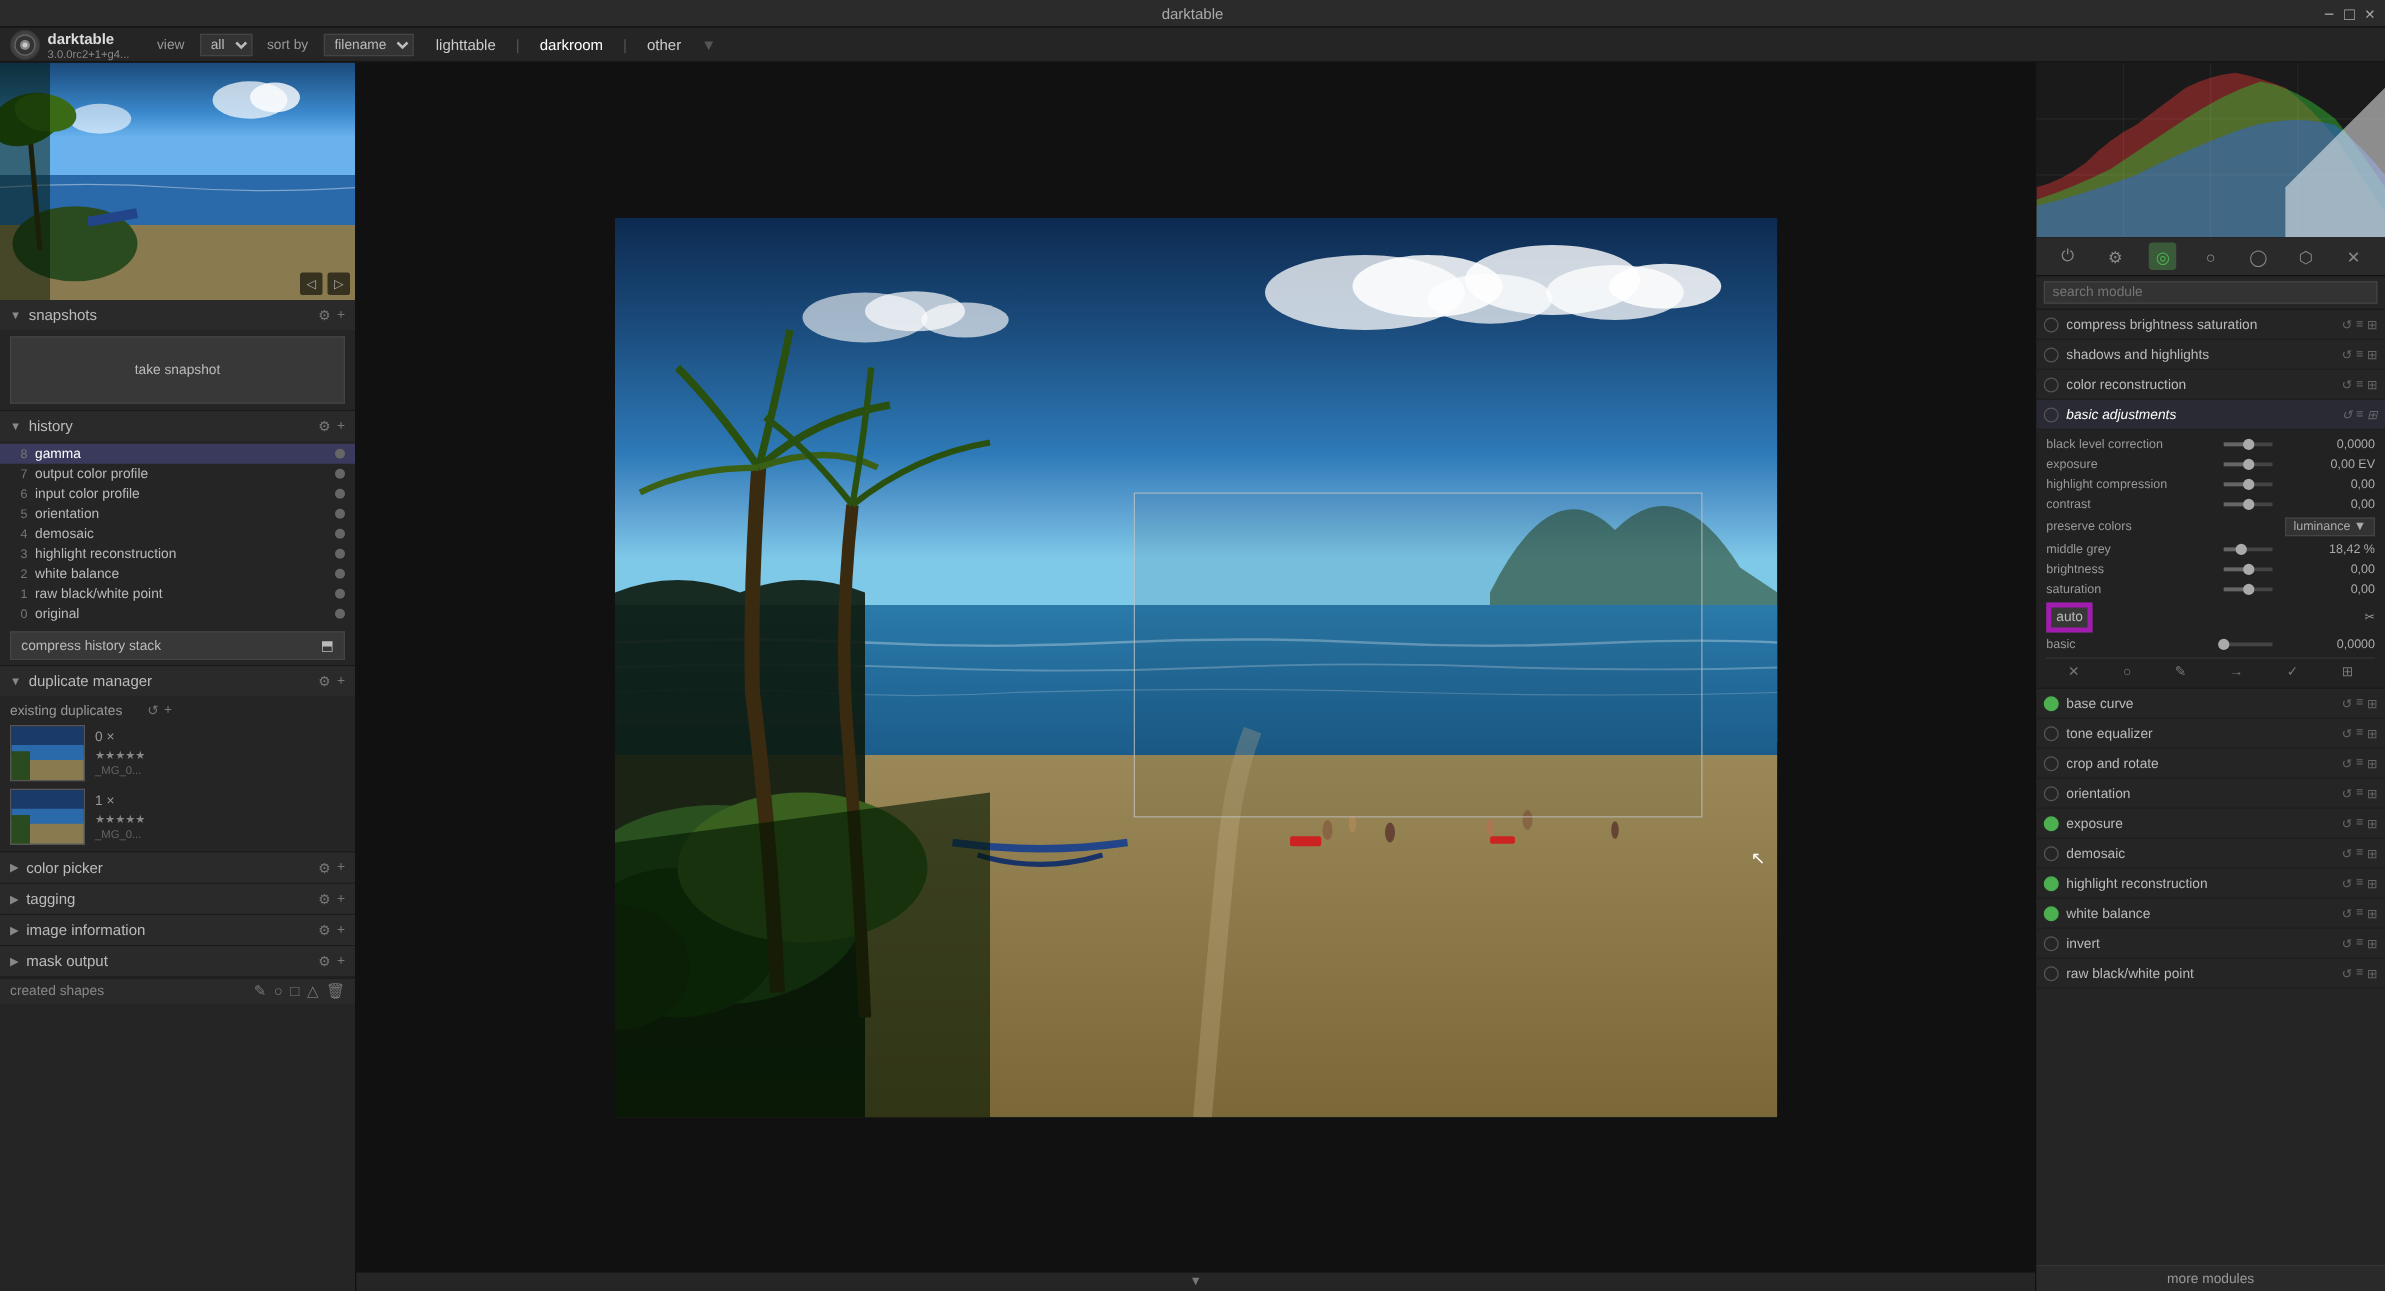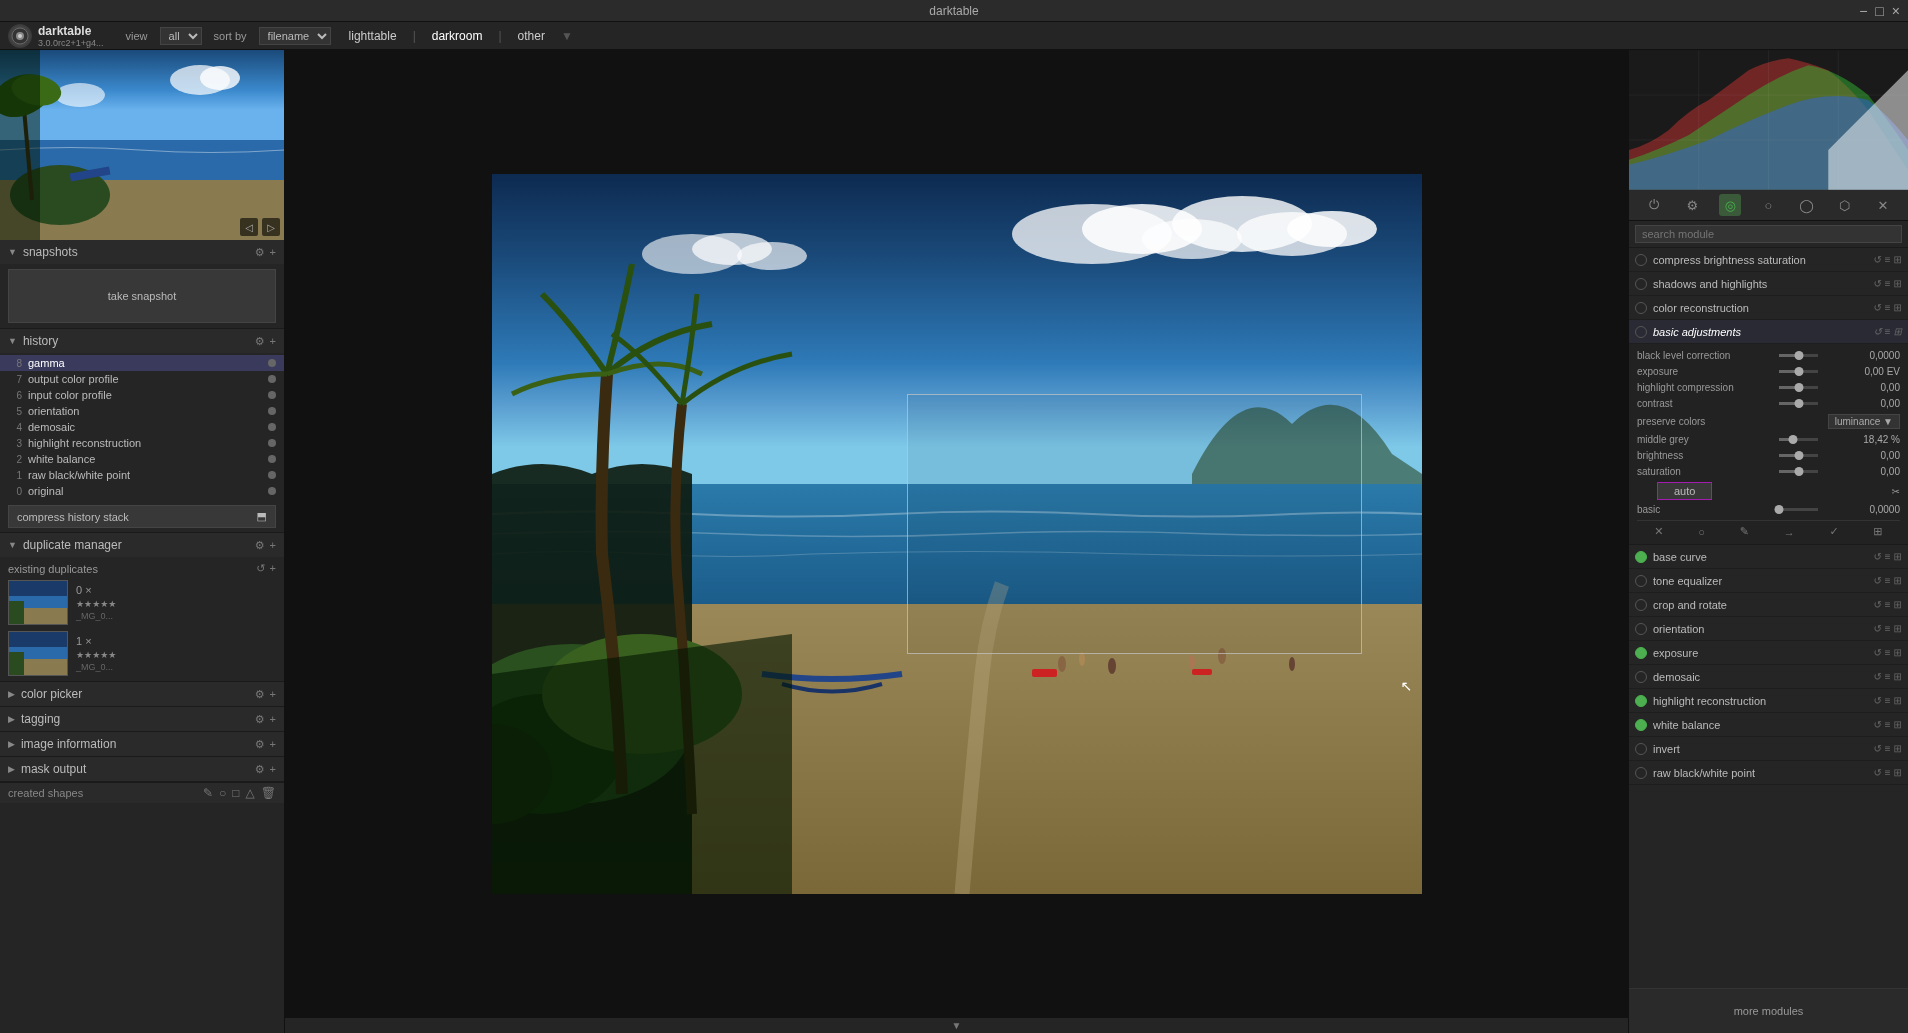--- a/index.html
+++ b/index.html
@@ -222,22 +222,23 @@
       color: #bbb;
       font-size: 11px;
     }
     
     .duplicate-content {
       padding: 5px 8px;
     }
     .dup-header-row {
       display: flex;
       align-items: center;
-      justify-content: space-between;
+      justify-content: flex-start;
       margin-bottom: 5px;
+      gap: 20px;
     }
     .dup-label { font-size: 11px; color: #999; }
     .dup-icons { display: flex; gap: 4px; }
     .dup-icon-btn { font-size: 11px; color: #777; cursor: pointer; }
     .dup-thumbnails {
       display: flex;
       gap: 6px;
       flex-direction: column;
     }
     .dup-row {
@@ -462,21 +463,21 @@
     .preserve-value {
       font-size: 10px;
       color: #aaa;
       background: #333;
       padding: 1px 6px;
       border: 1px solid #444;
       cursor: pointer;
     }
     
     .more-modules-btn {
-      padding: 16px 8px;
+      padding: 4px 8px;
       text-align: center;
       font-size: 11px;
       color: #999;
       cursor: pointer;
       background: #2a2a2a;
       border-top: 1px solid #333;
     }
     
     ::-webkit-scrollbar { width: 6px; height: 6px; }
     ::-webkit-scrollbar-track { background: #1a1a1a; }
@@ -1015,21 +1016,21 @@
         <div class="adj-row">
           <span class="adj-label">saturation</span>
           <div class="adj-slider">
             <div class="adj-slider-fill" style="width:50%"></div>
             <div class="adj-slider-handle" style="left:50%"></div>
           </div>
           <span class="adj-value">0,00</span>
         </div>
 
         <div style="display:flex; align-items:center; justify-content:space-between; margin-top:4px;">
-          <button style="background:#383838;border:1px solid #a21caf;color:#bbb;font-size:11px;padding:2px 16px;cursor:pointer;margin-left:20px;">auto</button>
+          <button style="background:#383838;border:4px solid #a21caf;color:#bbb;font-size:11px;padding:2px 4px;cursor:pointer;">auto</button>
           <span style="font-size:10px;color:#999;">✂</span>
         </div>
 
         <div class="adj-row" style="margin-top:4px;">
           <span class="adj-label">basic</span>
           <div class="adj-slider">
             <div class="adj-slider-fill" style="width:0%"></div>
             <div class="adj-slider-handle" style="left:0%"></div>
           </div>
           <span class="adj-value">0,0000</span>

